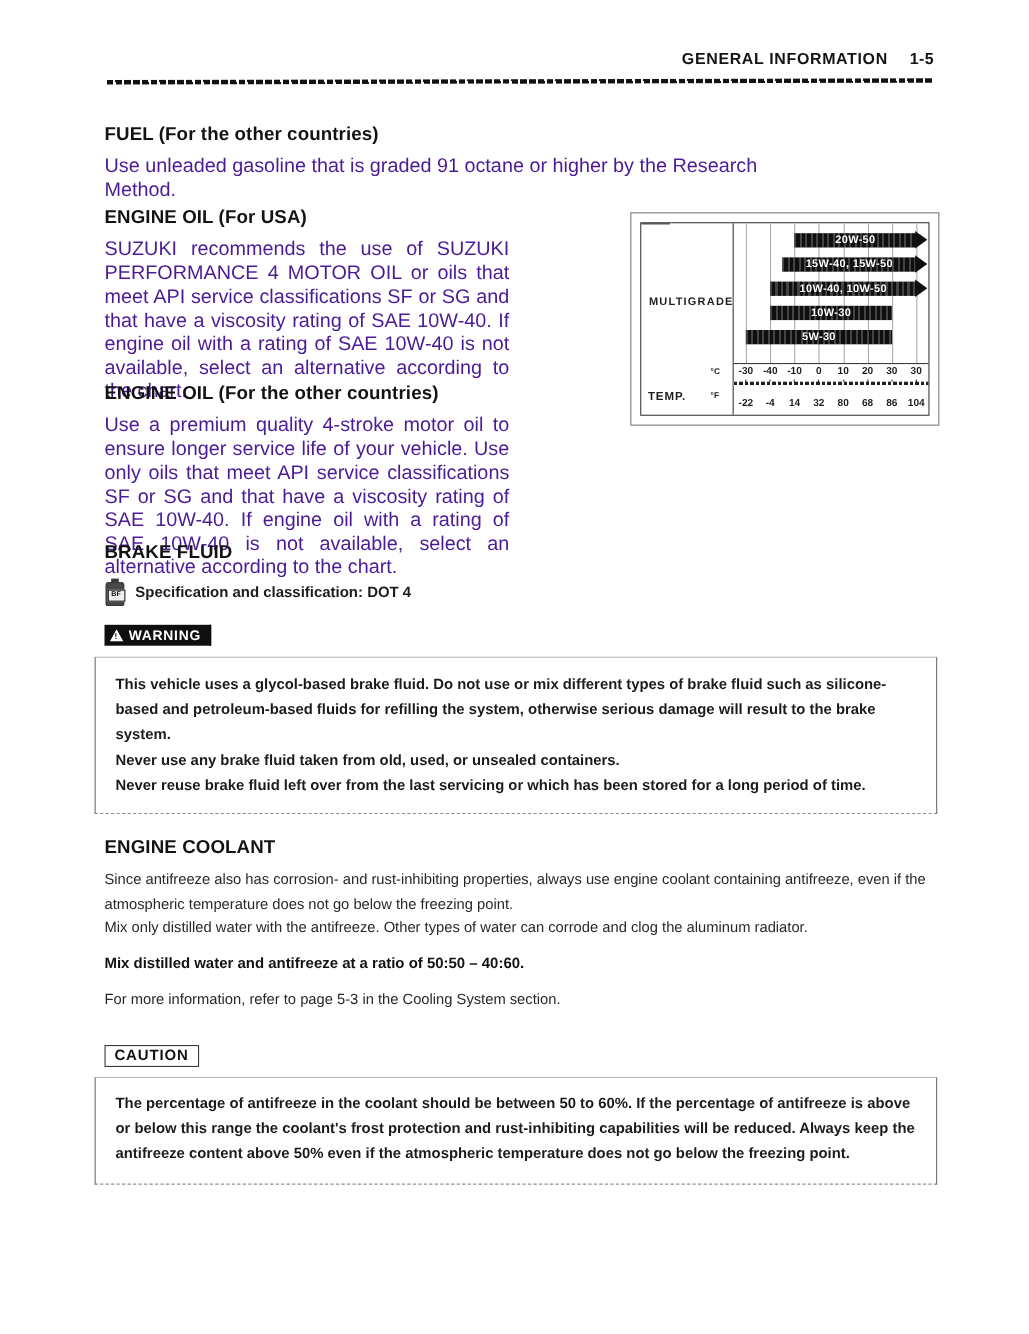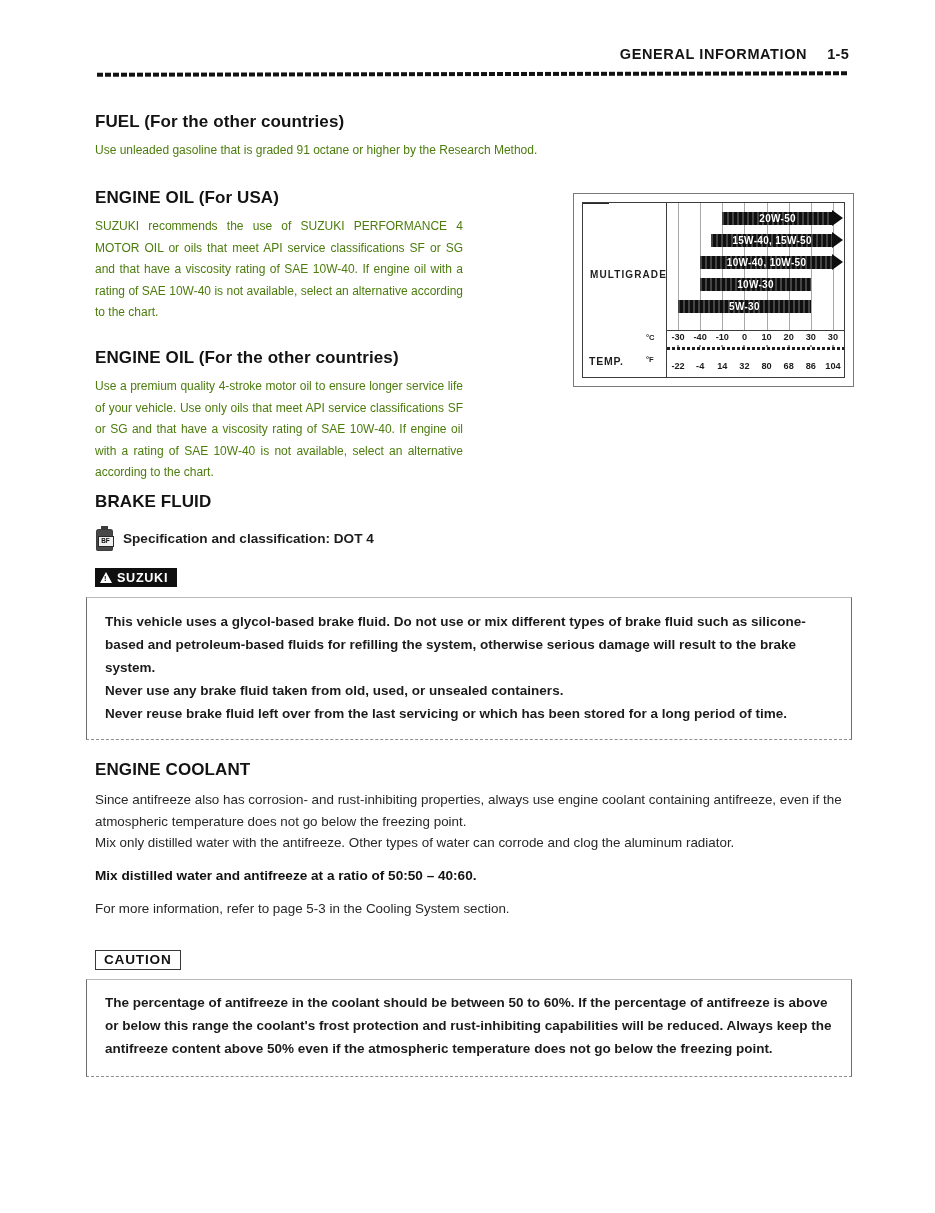--- a/index.html
+++ b/index.html
@@ -27,21 +27,21 @@
     background-image:repeating-linear-gradient(90deg,#141414 0 6px,#ffffff 6px 8px);
     transform:rotate(-0.12deg);
   }
 
   
   h2.sec{
     font-size:17px;font-weight:700;letter-spacing:.1px;
     margin:0;color:#151515;
   }
   .body{
-    font-size:12px;line-height:21.5px;color:#4d7c0f;
+    font-size:18px;line-height:21.5px;color:#4c1d95;
   }
   .just{text-align:justify;}
 
   
   .b{position:absolute;}
 
   #fuel-head{left:95px;top:112px;}
   #fuel-body{left:95px;top:140px;width:620px;}
 
   #oil-usa-head{left:95px;top:188px;}
@@ -291,21 +291,21 @@
     <span class="bf-icon">
       <span class="cap"></span>
       <span class="body"></span>
       <span class="lbl">BF</span>
     </span>
     <span class="spec-txt">Specification and classification: DOT 4</span>
   </div>
 
   <div class="warn-badge">
     <span class="tri"></span>
-    <span>SUZUKI</span>
+    <span>WARNING</span>
   </div>
 
   <div class="notebox" id="warn-box">
     <div class="inner boxtext">
         <p>This vehicle uses a glycol-based brake fluid. Do not use or mix different types of brake fluid such as silicone-based and petroleum-based fluids for refilling the system, otherwise serious damage will result to the brake system.</p>
         <p>Never use any brake fluid taken from old, used, or unsealed containers.</p>
         <p>Never reuse brake fluid left over from the last servicing or which has been stored for a long period of time.</p>
       </div>
   </div>
 

